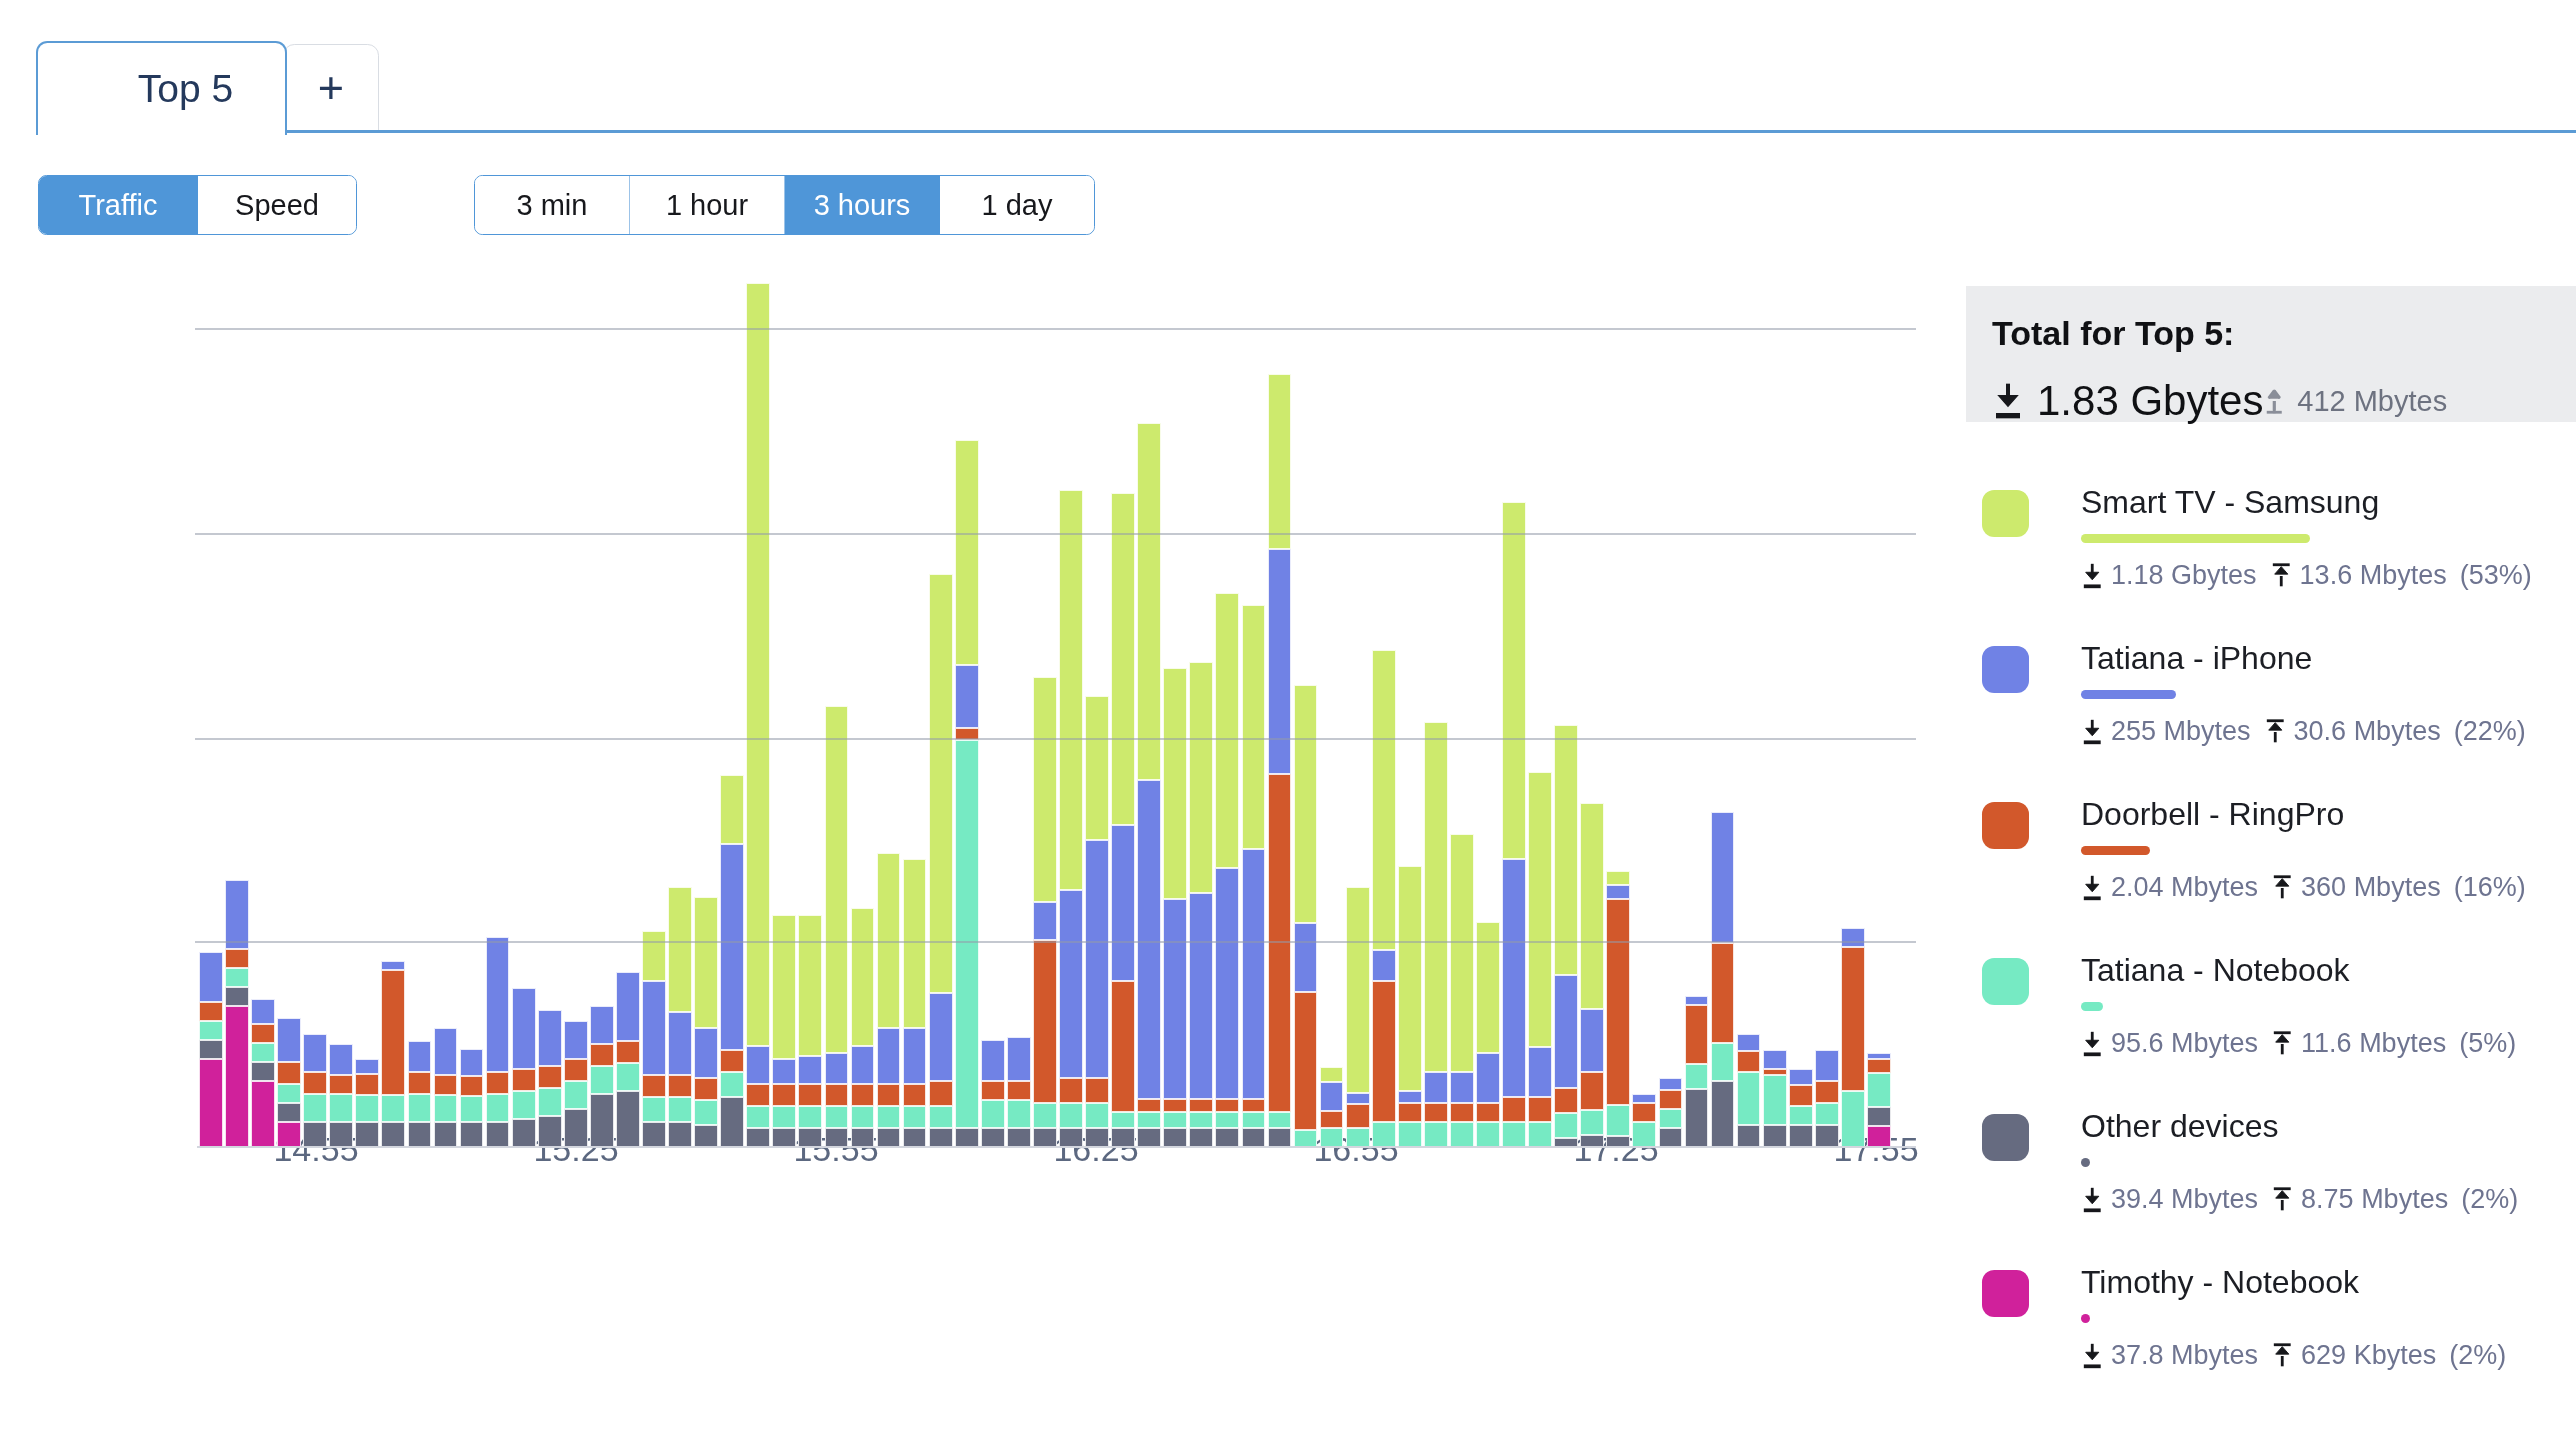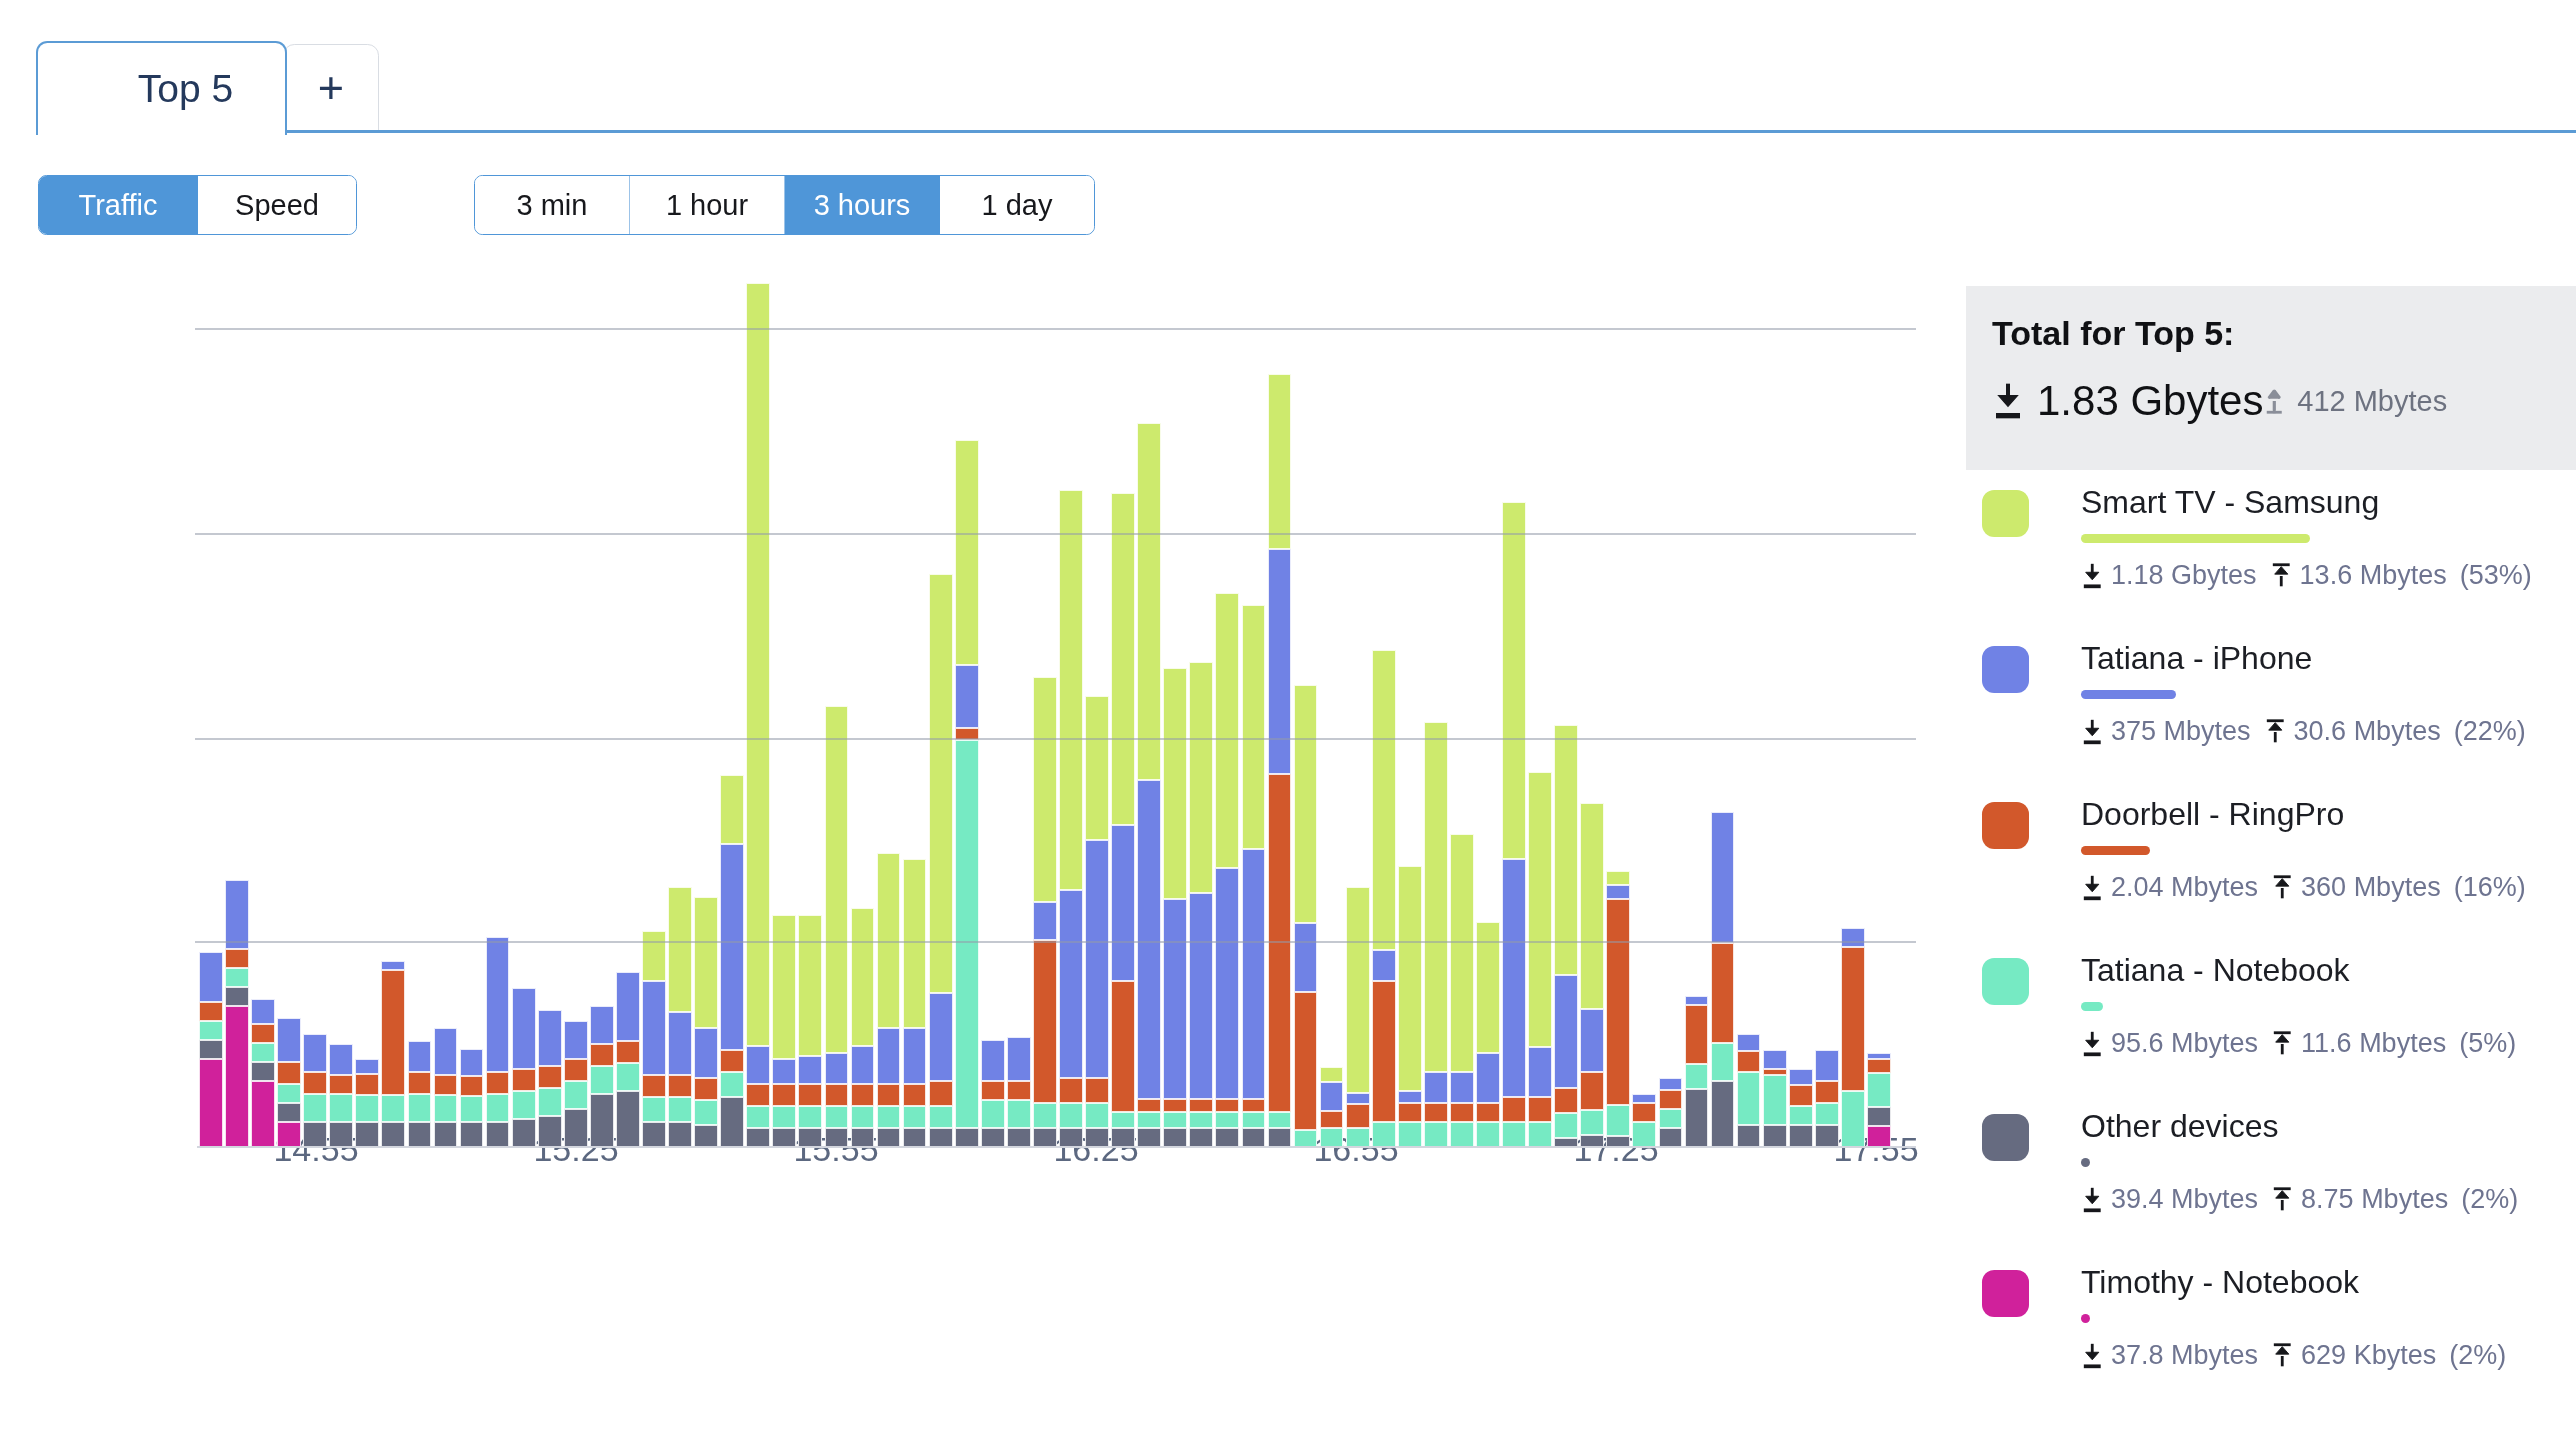--- a/index.html
+++ b/index.html
@@ -27,21 +27,21 @@
   
   #chart{position:absolute;left:0;top:244px;width:1961px;height:995px;}
   .gridline{position:absolute;left:195px;width:1721px;height:1.9px;background:rgba(148,154,170,.55);z-index:5;}
   #plot{position:absolute;left:199px;top:19px;width:1694px;height:884px;display:flex;align-items:flex-end;z-index:3;}
   .bar-col{width:24px;margin-right:2.3px;display:flex;flex-direction:column-reverse;}
   .bar-seg{width:100%;box-sizing:border-box;border:0.9px solid rgba(255,255,255,.85);}
   .baseline{position:absolute;left:197px;top:902px;width:1719px;height:1.9px;background:#d3d6de;z-index:4;}
   .xlab{position:absolute;top:886px;transform:translateX(-50%);font-size:34px;color:#5c6880;white-space:nowrap;}
 
   
-  #total-panel{position:absolute;left:1966px;right:0;top:286px;height:184px;background:#ebecee;
+  #total-panel{position:absolute;left:1966px;right:0;top:286px;height:136px;background:#ebecee;
       box-sizing:border-box;padding:28px 4px 0 26px;}
   #total-title{font-size:34px;font-weight:bold;color:#101114;}
   #total-line{margin-top:24.4px;display:flex;align-items:center;}
   #total-down-val{font-size:42px;color:#101114;margin-left:13px;}
   #total-up-val{font-size:29px;color:#6d7280;margin-left:11.3px;}
   .ico{display:inline-block;vertical-align:middle;}
   .ico svg{display:block;}
   .ico-dark{color:#16171b;}
   .ico-gray{color:#8a8e99;}
 
@@ -588,21 +588,21 @@
         <div class="leg-name">Tatiana - iPhone</div>
         <div class="leg-bar" style="background: rgb(112, 130, 229); width: 95px;"></div>
         <div class="leg-stats">
           <span class="ico ico-dark">
               <svg width="22.5" height="28" viewBox="0 0 24 28" fill="none" stroke="currentColor">
                 <path d="M12 1 v12" stroke-width="3"></path>
                 <path d="M5 10 l7 8 7 -8 z" fill="currentColor" stroke-width="1"></path>
                 <path d="M3 25 h18" stroke-width="4"></path>
               </svg>
             </span>
-          <span class="val">375 Mbytes</span>
+          <span class="val">255 Mbytes</span>
           <span class="ico ico-dark">
               <svg width="22.5" height="28" viewBox="0 0 24 28" fill="none" stroke="currentColor">
                 <path d="M12 14 v11" stroke-width="3"></path>
                 <path d="M5 12 l7 -8 7 8 z" fill="currentColor" stroke-width="1"></path>
                 <path d="M3 2 h18" stroke-width="3"></path>
               </svg>
             </span>
           <span class="val">30.6 Mbytes</span>
           <span>(22%)</span>
         </div>

